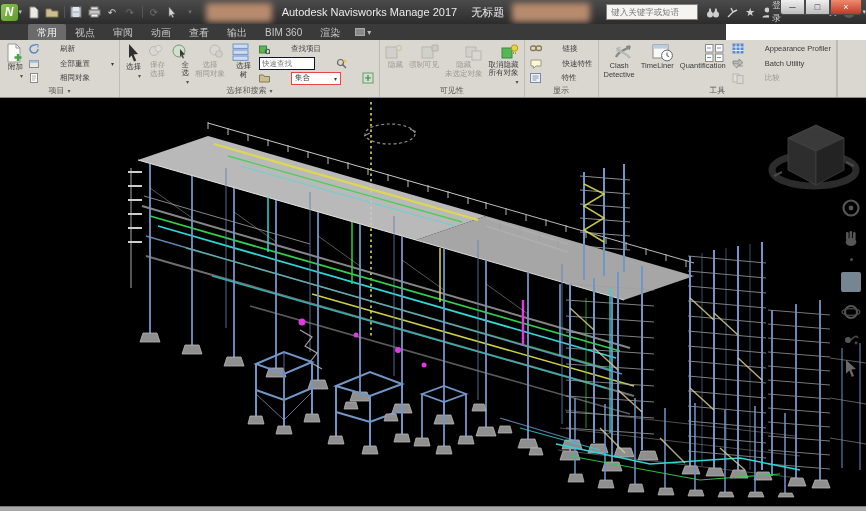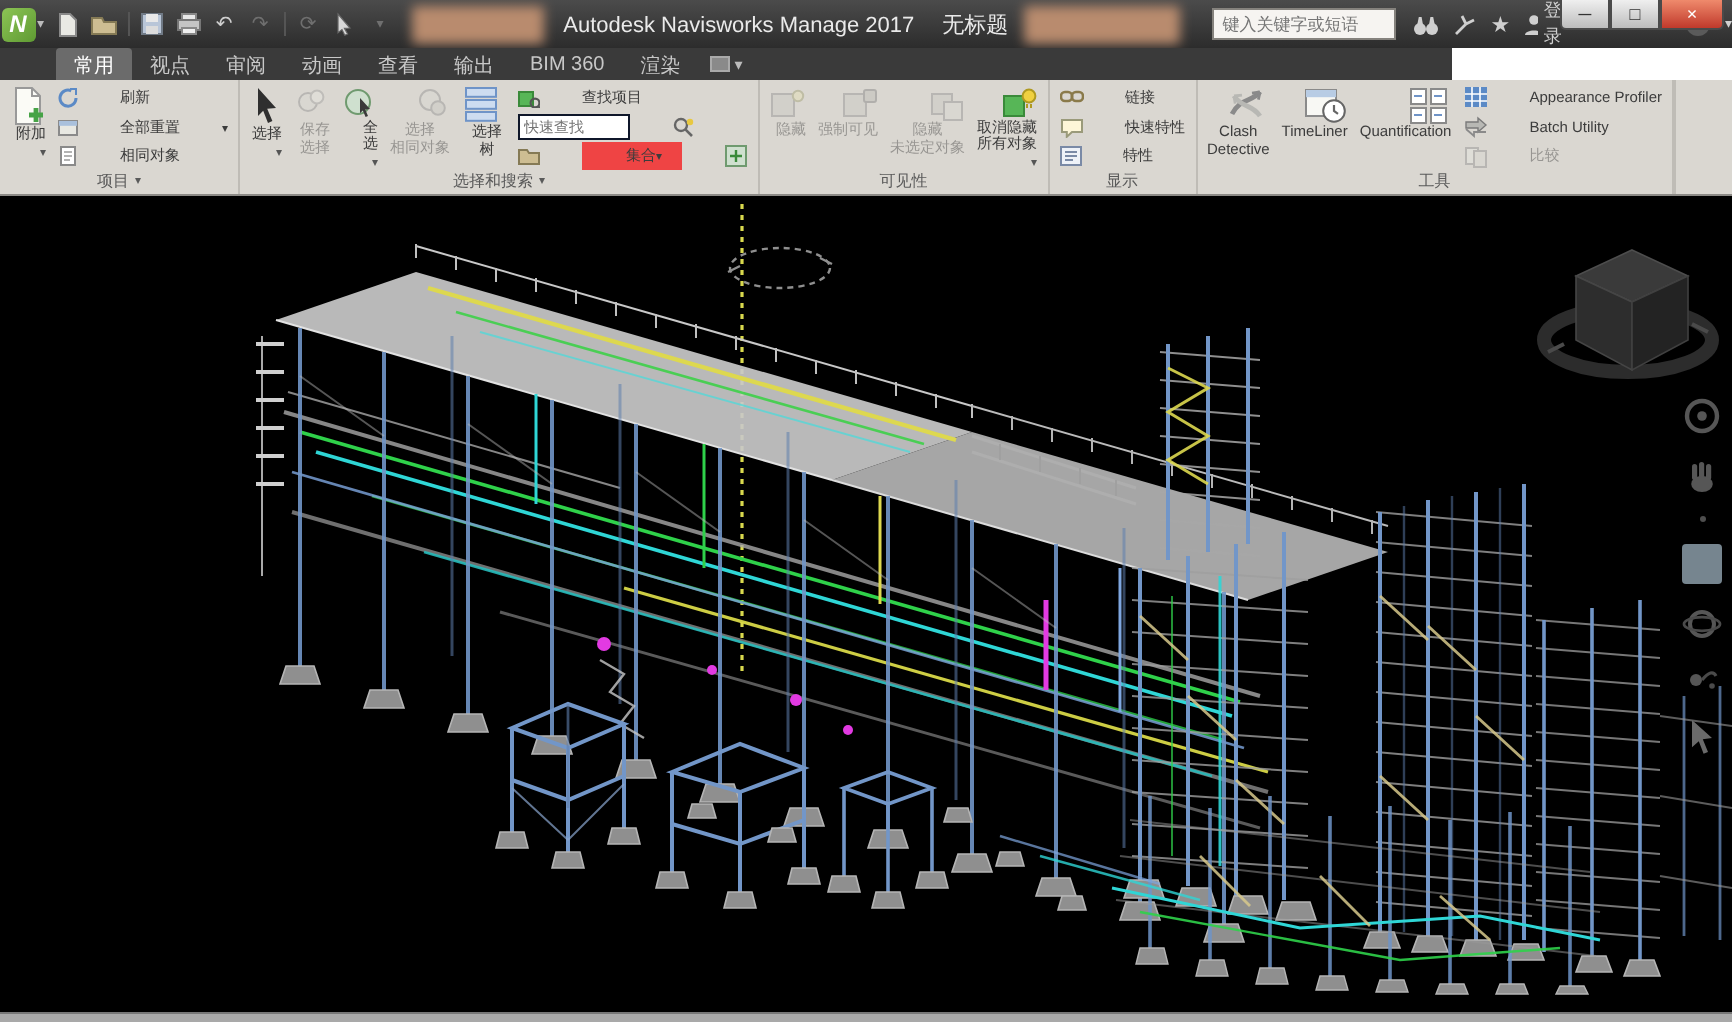--- a/index.html
+++ b/index.html
@@ -55,22 +55,22 @@
   .rgroup-label .caret { font-size:6px; }
   .bigbtn { display:flex; flex-direction:column; align-items:flex-end; justify-content:flex-start;
     padding:1px 2px 0; color:#3c3c3c; text-align:center; cursor:pointer; }
   .bigbtn .lbl { font-size:7.5px; line-height:1.15; white-space:pre-line; }
   .bigbtn .caret { font-size:6px; color:#555; }
   .scol { display:flex; flex-direction:column; justify-content:flex-start; gap:1px; }
   .srow { display:flex; align-items:center; gap:21px; font-size:7.5px; color:#3c3c3c; height:14px; padding:0 2px; cursor:pointer; white-space:nowrap; }
   .disabled { opacity:.42; }
   .qfind { width:56px; height:13px; font-size:7.5px; border:1px solid #0f172a; background:#fff; padding:0 2px;
     font-family:"Liberation Sans",sans-serif; }
-  .setsbox { width:50px; height:13px; border:7px solid #ef4444; background:#fff; font-size:7.5px; color:#3c3c3c;
-    display:flex; align-items:center; justify-content:flex-end; padding:0 3px; cursor:pointer; }
+  .setsbox { width:50px; height:13px; border:1px solid #ef4444; background:#fff; font-size:7.5px; color:#3c3c3c;
+    display:flex; align-items:center; justify-content:space-between; padding:0 3px; cursor:pointer; }
   .ribbon-fill { flex:1 1 auto; }
 
   
   .viewport { position:absolute; top:98px; left:0; width:866px; height:408px; background:#000; }
   .viewport svg.scene { position:absolute; inset:0; }
   .navbar { position:absolute; right:0; top:100px; width:30px; display:flex; flex-direction:column;
     align-items:center; gap:11px; }
   .navdot { width:3px; height:3px; border-radius:50%; background:#4e4e4e; }
   .navzoom { width:20px; height:20px; background:#76858f; border-radius:2px; cursor:pointer; }
 

